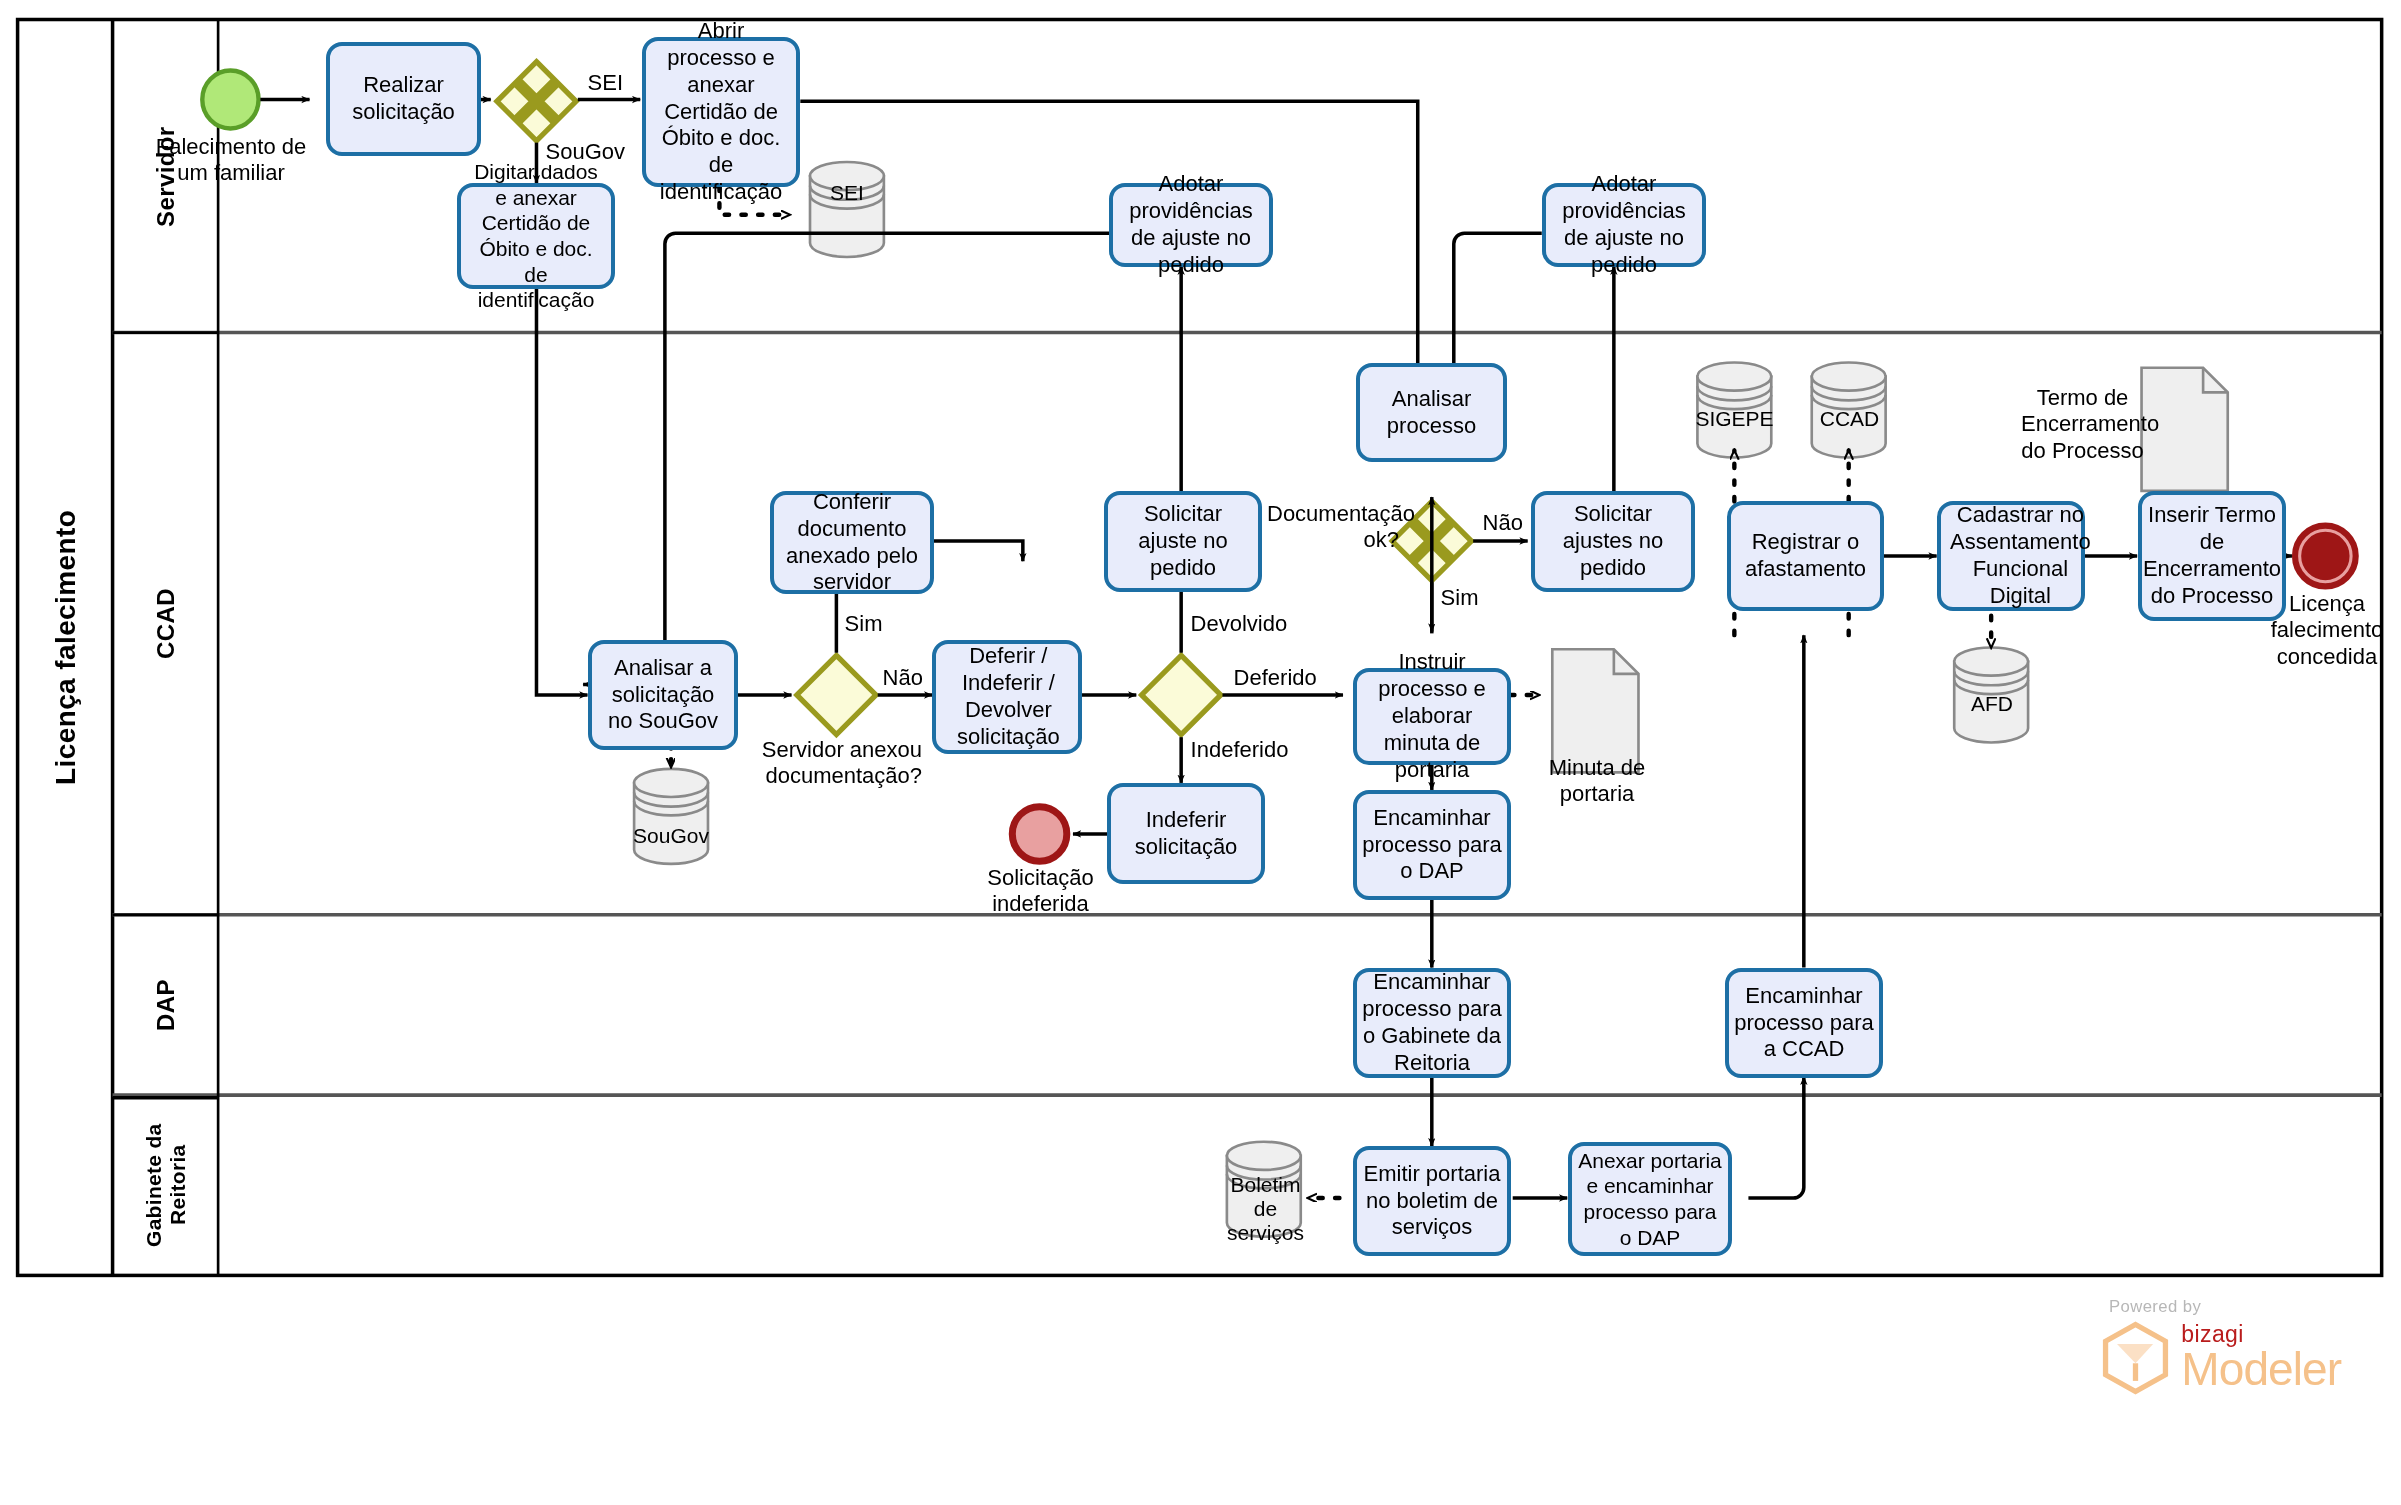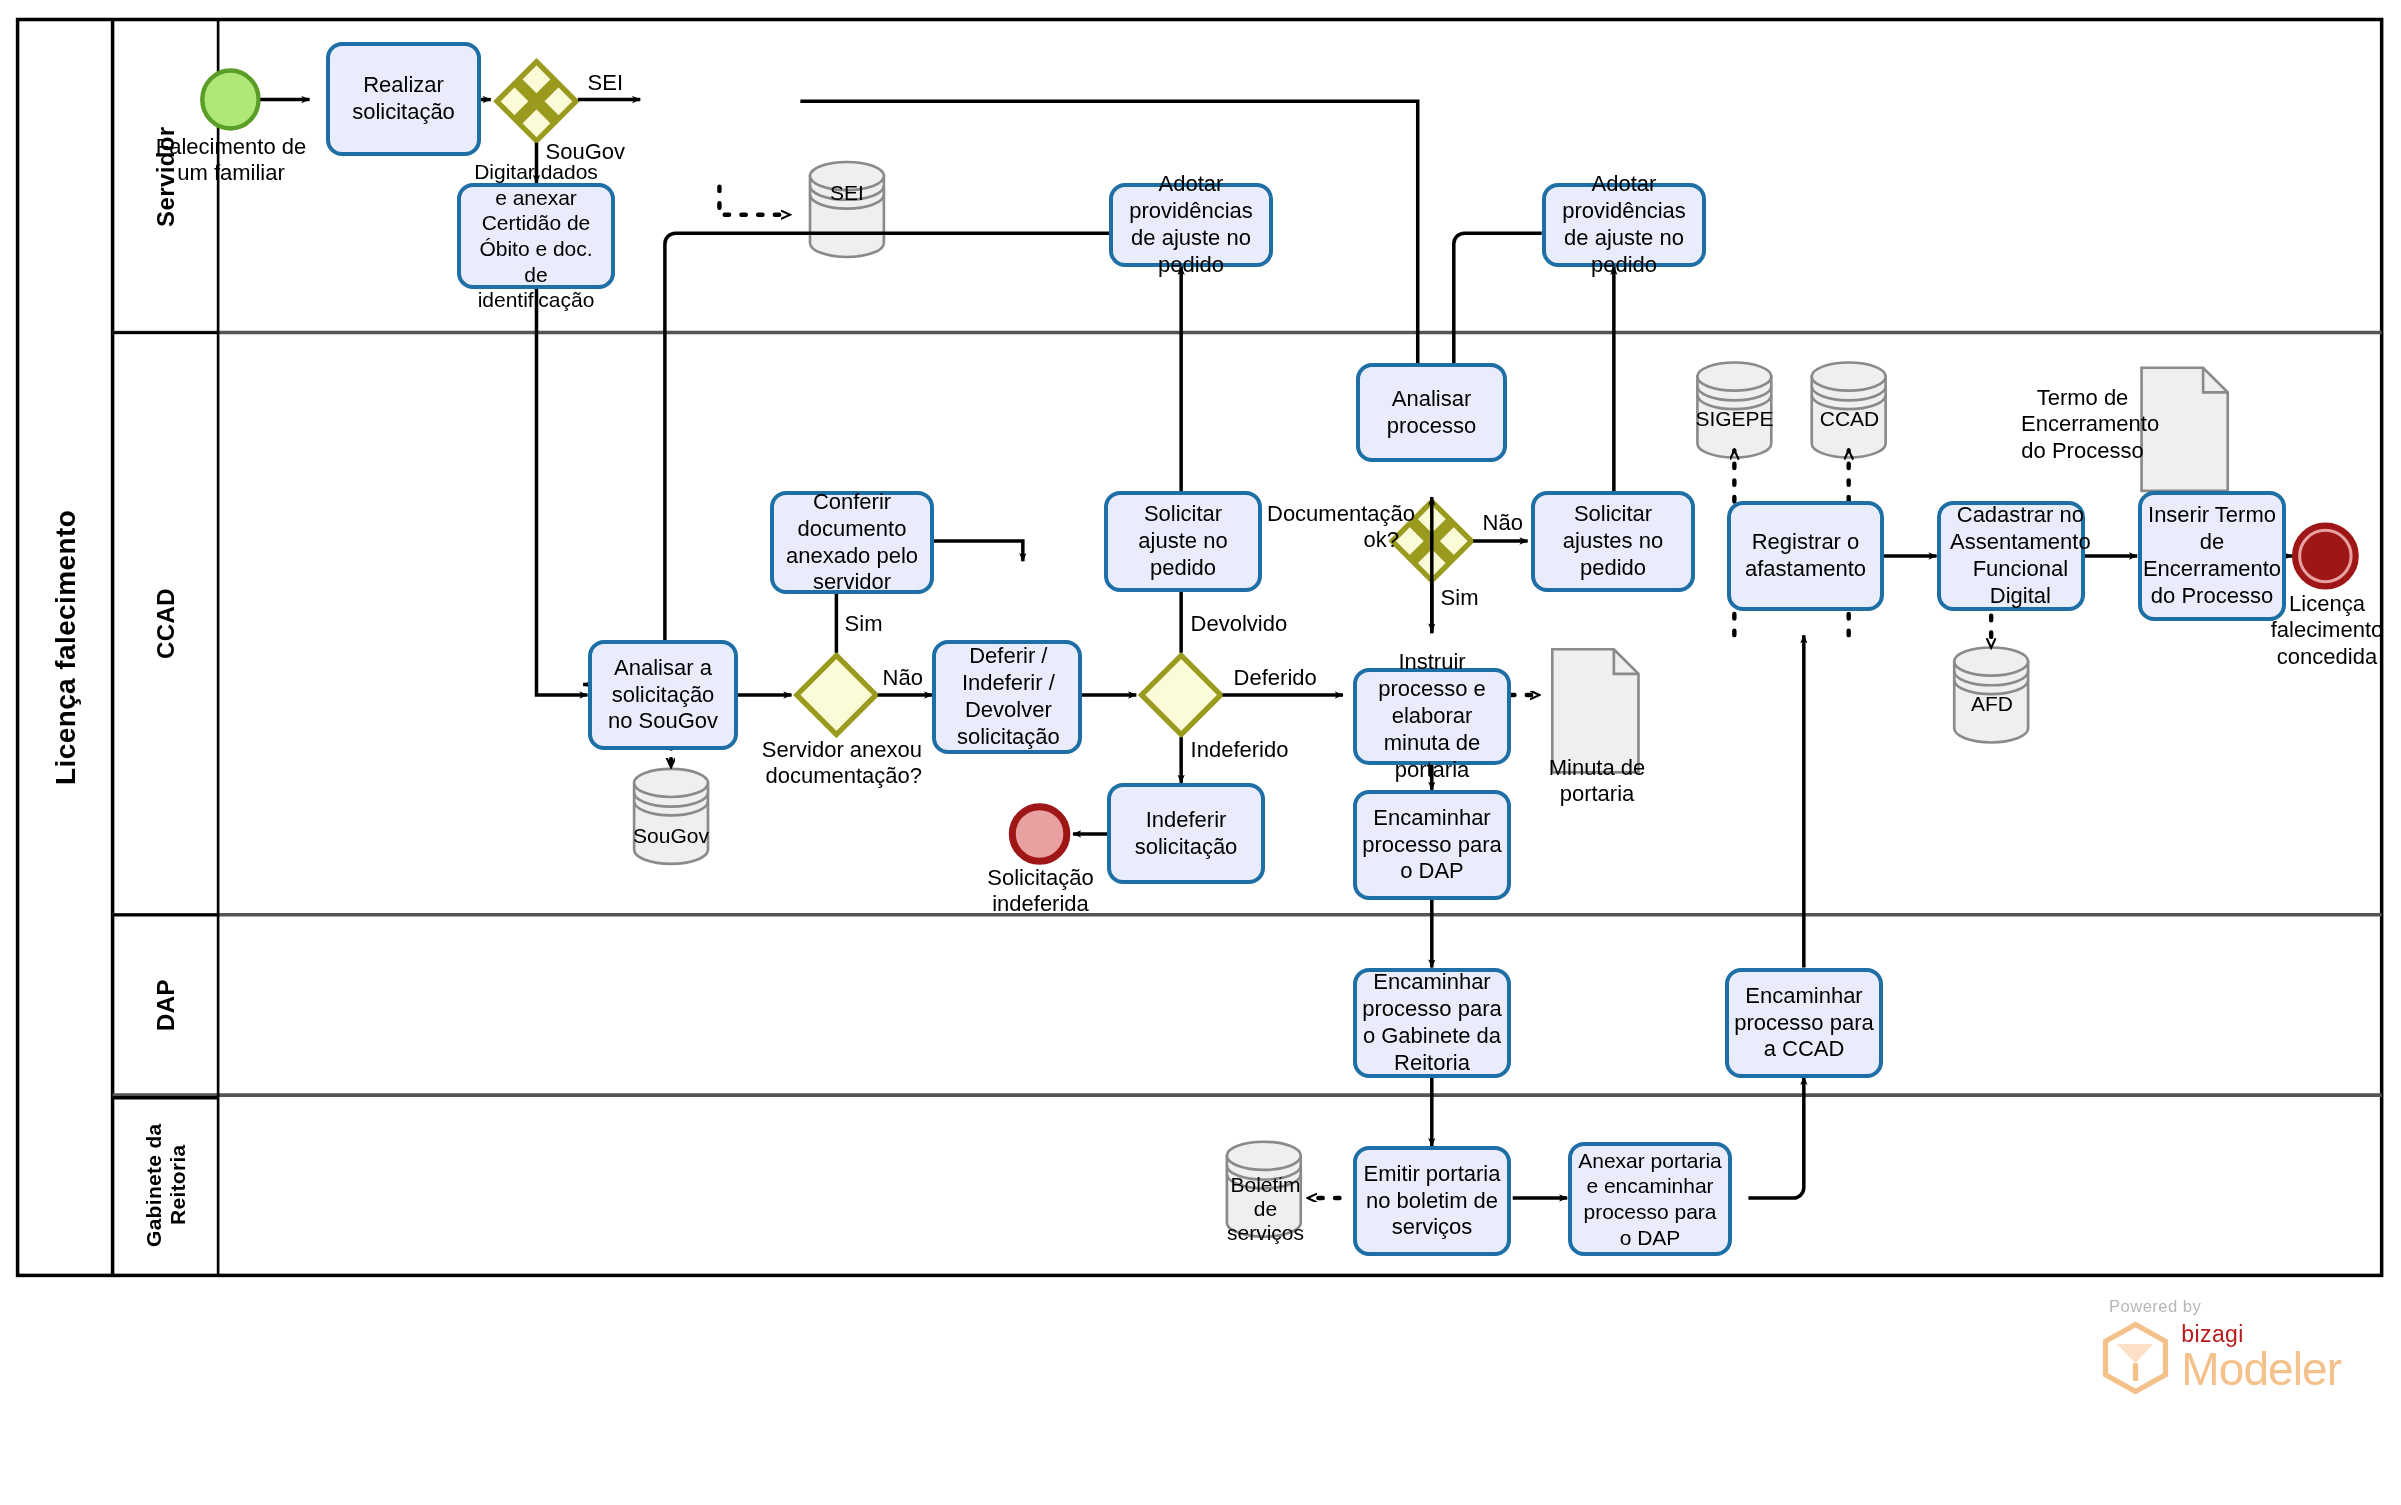--- a/index.html
+++ b/index.html
@@ -254,20 +254,23 @@
   <div class="poolLabel laneTitleSm" style="left:113px;top:1095px;width:106px;height:180px;">
     <span>Gabinete da Reitoria</span>
   </div>
 
   <div class="freeText" style="left:143px;top:134px;width:176px;">Falecimento de um familiar</div>
 
   <div class="node task" style="left:310px;top:42px;width:155px;height:114px;margin-left:16px;">
     <span>Realizar solicitação</span>
   </div>
 
+  <div class="node task" style="left:642px;top:37px;width:158px;height:150px;">
+    <span>Abrir processo e anexar Certidão de Óbito e doc. de identificação</span>
+  </div>
 
   <div class="node task" style="left:457px;top:183px;width:158px;height:106px;font-size:21px;">
     <span>Digitar dados e anexar Certidão de Óbito e doc. de identificação</span>
   </div>
 
   <div class="node task" style="left:1109px;top:183px;width:164px;height:84px;">
     <span>Adotar providências de ajuste no pedido</span>
   </div>
 
   <div class="node task" style="left:1542px;top:183px;width:164px;height:84px;">

